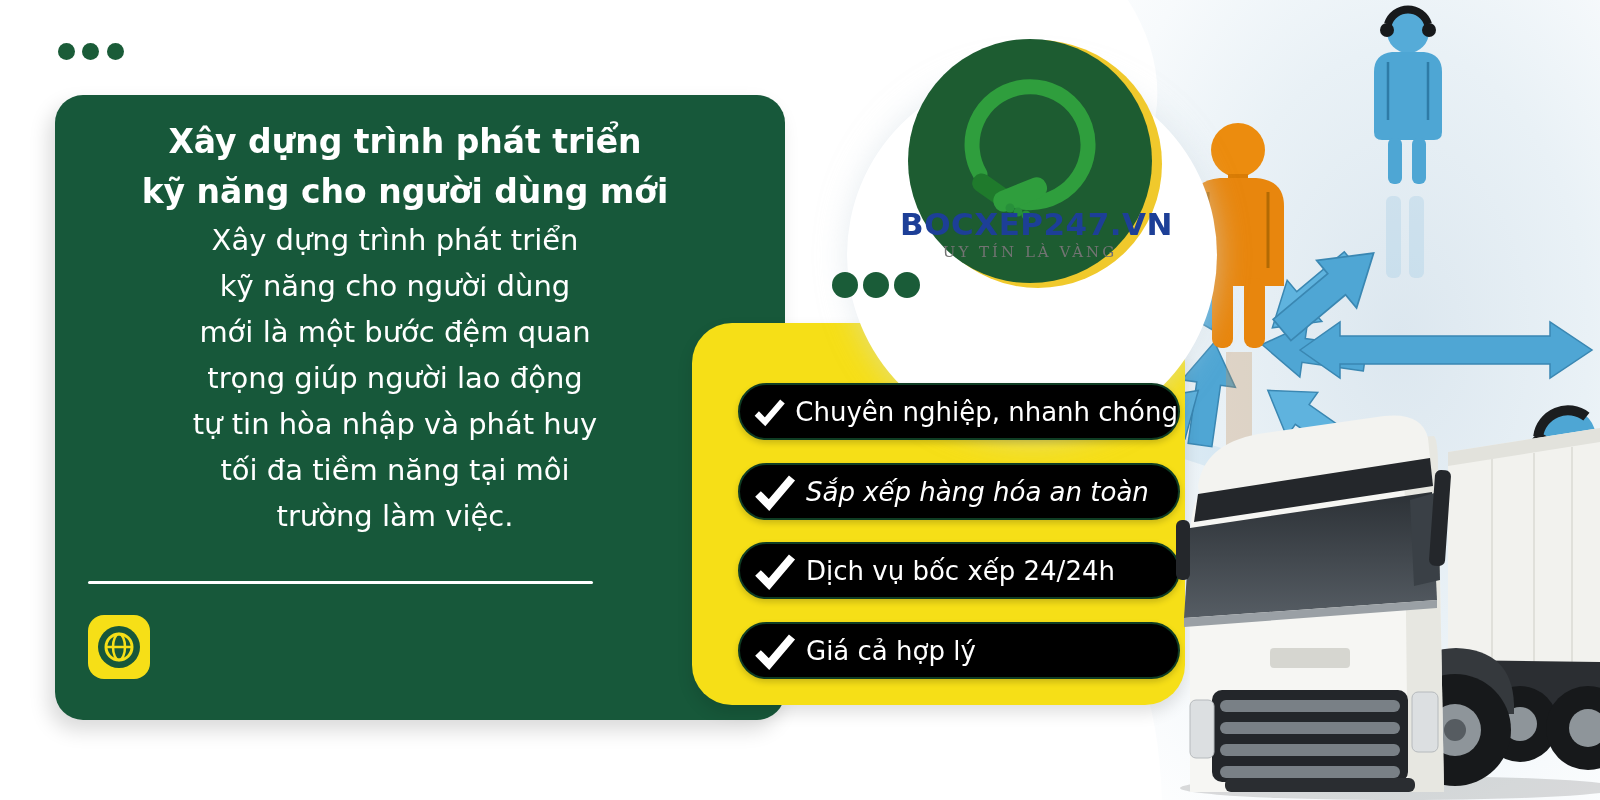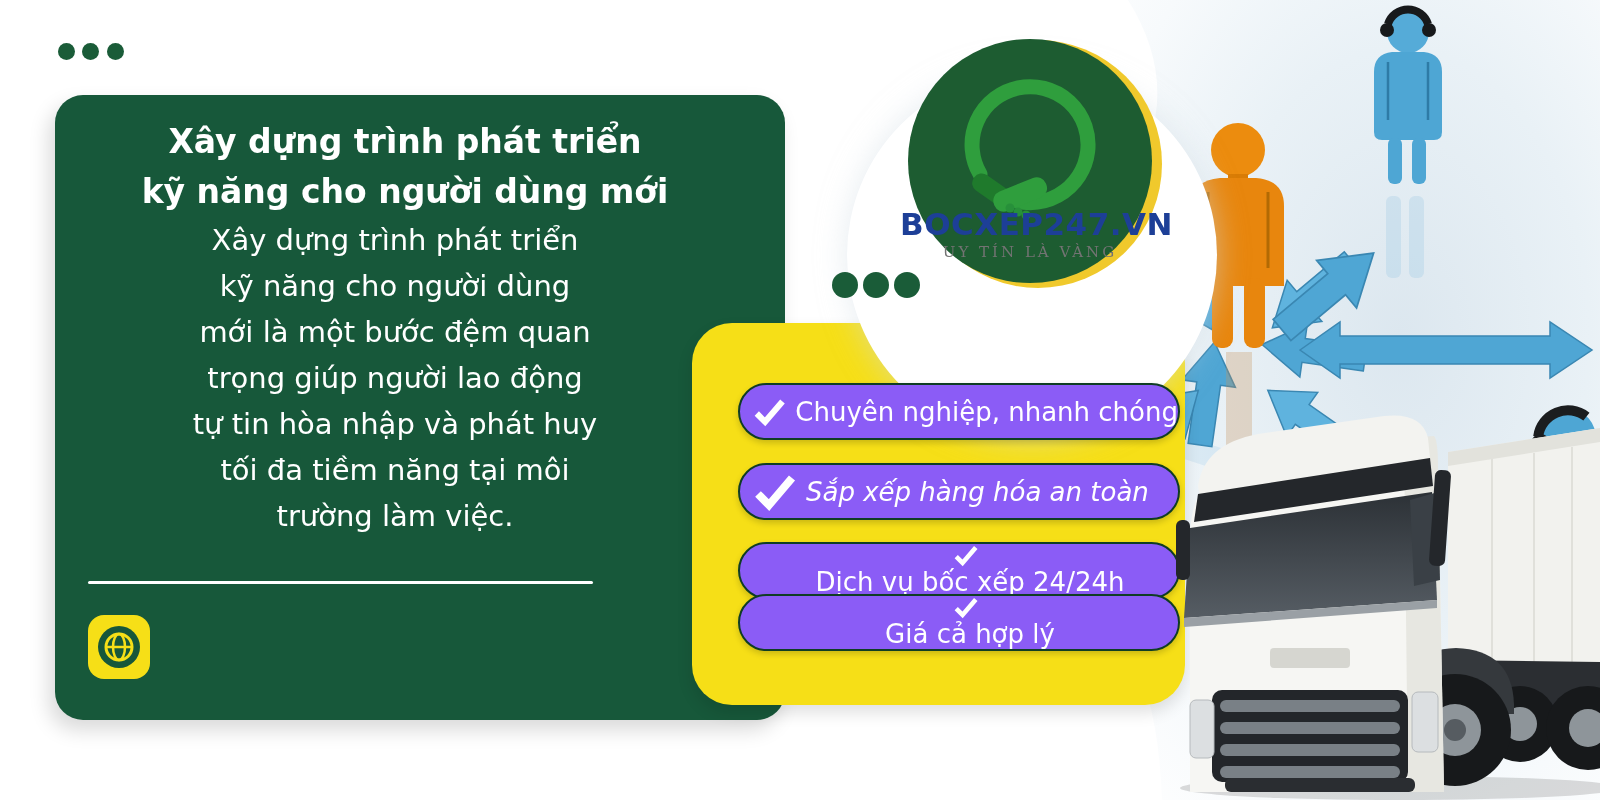--- a/index.html
+++ b/index.html
@@ -32,21 +32,21 @@
   .illus-svg{position:absolute;left:0;top:0;width:1600px;height:800px;z-index:0;pointer-events:none;}
   .truck-svg{position:absolute;left:0;top:0;width:1600px;height:800px;z-index:6;pointer-events:none;}
 
   
   .yellow-panel{position:absolute;left:692px;top:323px;width:493px;height:382px;
                 background:#f6df17;border-radius:40px;z-index:2;
                 box-shadow:0 8px 16px rgba(0,0,0,0.12);}
   .white-blob{position:absolute;left:847px;top:70px;width:370px;height:370px;
               border-radius:50%;background:#ffffff;z-index:3;
               box-shadow:0 0 30px rgba(210,220,228,0.55);}
-  .pill{position:absolute;left:738px;width:442px;height:57px;background:#8b5cf6;
+  .pill{position:absolute;left:738px;width:442px;height:57px;background:#000000;
         border:2px solid #0f3d24;border-radius:31px;z-index:4;box-sizing:border-box;
         display:flex;align-items:center;padding-left:13px;
         box-shadow:0 3px 6px rgba(0,0,0,0.18);}
   .pill-label{color:#ffffff;font-size:26px;margin-left:9px;white-space:nowrap;}
 
   
   .logo-ring{position:absolute;left:914px;top:40px;width:248px;height:248px;
              border-radius:50%;background:#f0c92c;z-index:5;}
   .logo-circle{position:absolute;left:908px;top:39px;width:244px;height:244px;
                border-radius:50%;background:#1d5c31;z-index:5;}
@@ -167,27 +167,27 @@
       <path d="M5 22 L16 33 L39 6" stroke="#ffffff" stroke-width="8" fill="none"></path>
     </svg>
     <span class="pill-label">Chuyên nghiệp, nhanh chóng</span>
   </div>
   <div class="pill" style="top:463px;font-style:italic;">
     <svg width="44" height="40" viewBox="0 0 44 40">
       <path d="M5 22 L16 33 L39 6" stroke="#ffffff" stroke-width="8" fill="none"></path>
     </svg>
     <span class="pill-label">Sắp xếp hàng hóa an toàn</span>
   </div>
-  <div class="pill" style="top:542px;flex-direction:column;">
+  <div class="pill" style="top:542px;">
     <svg width="44" height="40" viewBox="0 0 44 40">
       <path d="M5 22 L16 33 L39 6" stroke="#ffffff" stroke-width="8" fill="none"></path>
     </svg>
     <span class="pill-label">Dịch vụ bốc xếp 24/24h</span>
   </div>
-  <div class="pill" style="top:594px;flex-direction:column;">
+  <div class="pill" style="top:622px;">
     <svg width="44" height="40" viewBox="0 0 44 40">
       <path d="M5 22 L16 33 L39 6" stroke="#ffffff" stroke-width="8" fill="none"></path>
     </svg>
     <span class="pill-label">Giá cả hợp lý</span>
   </div>
 
   <div class="logo-ring"></div>
   <div class="logo-circle"></div>
   <svg class="logo-emblem" width="160" height="150" viewBox="0 0 160 150">
     <path d="M30 100 A58 58 0 1 1 55 123" fill="none" stroke="#2f9e3d" stroke-width="15" stroke-linecap="round"></path>

